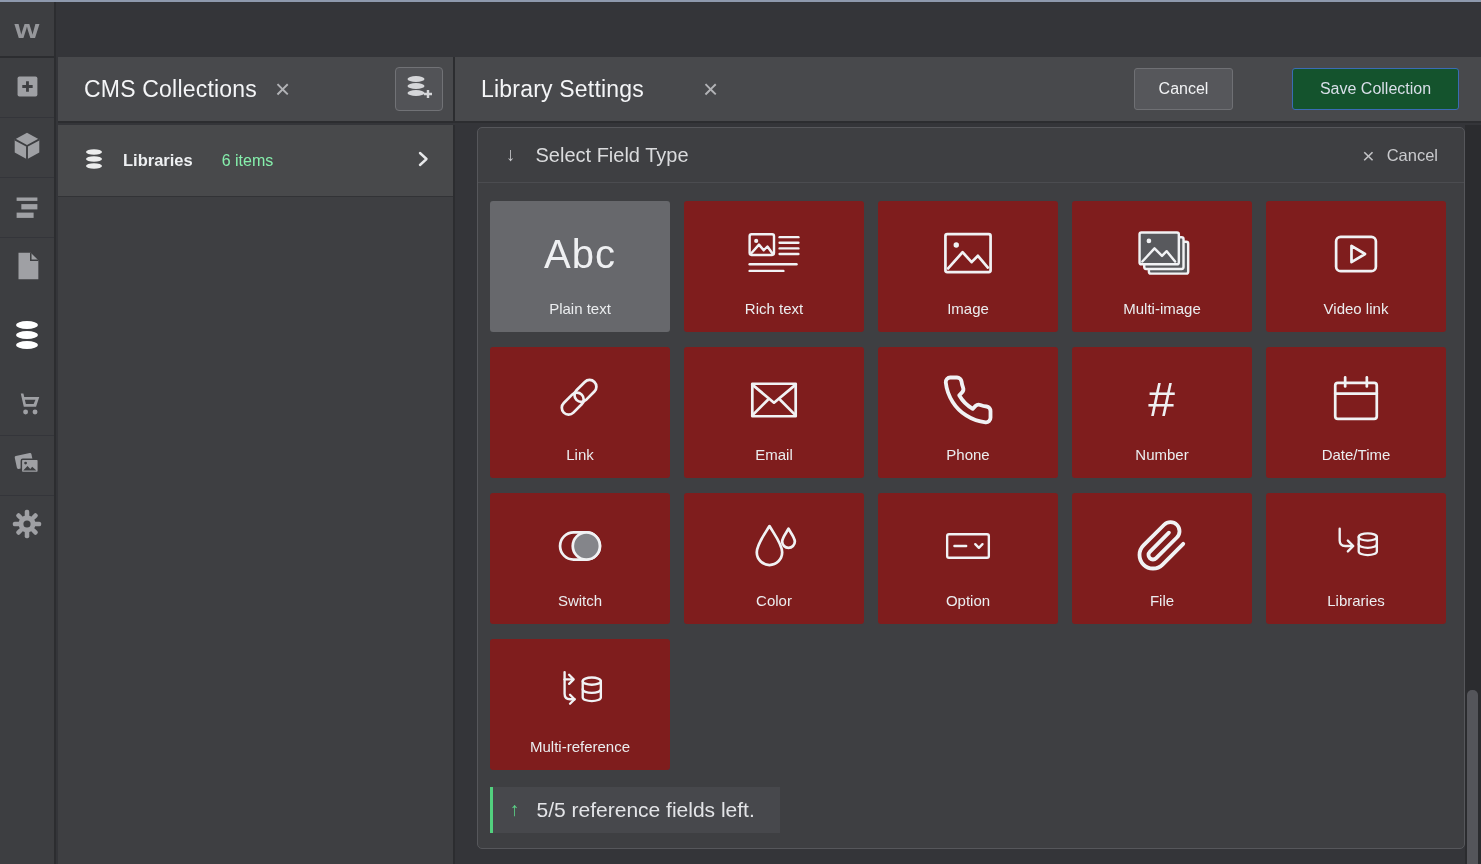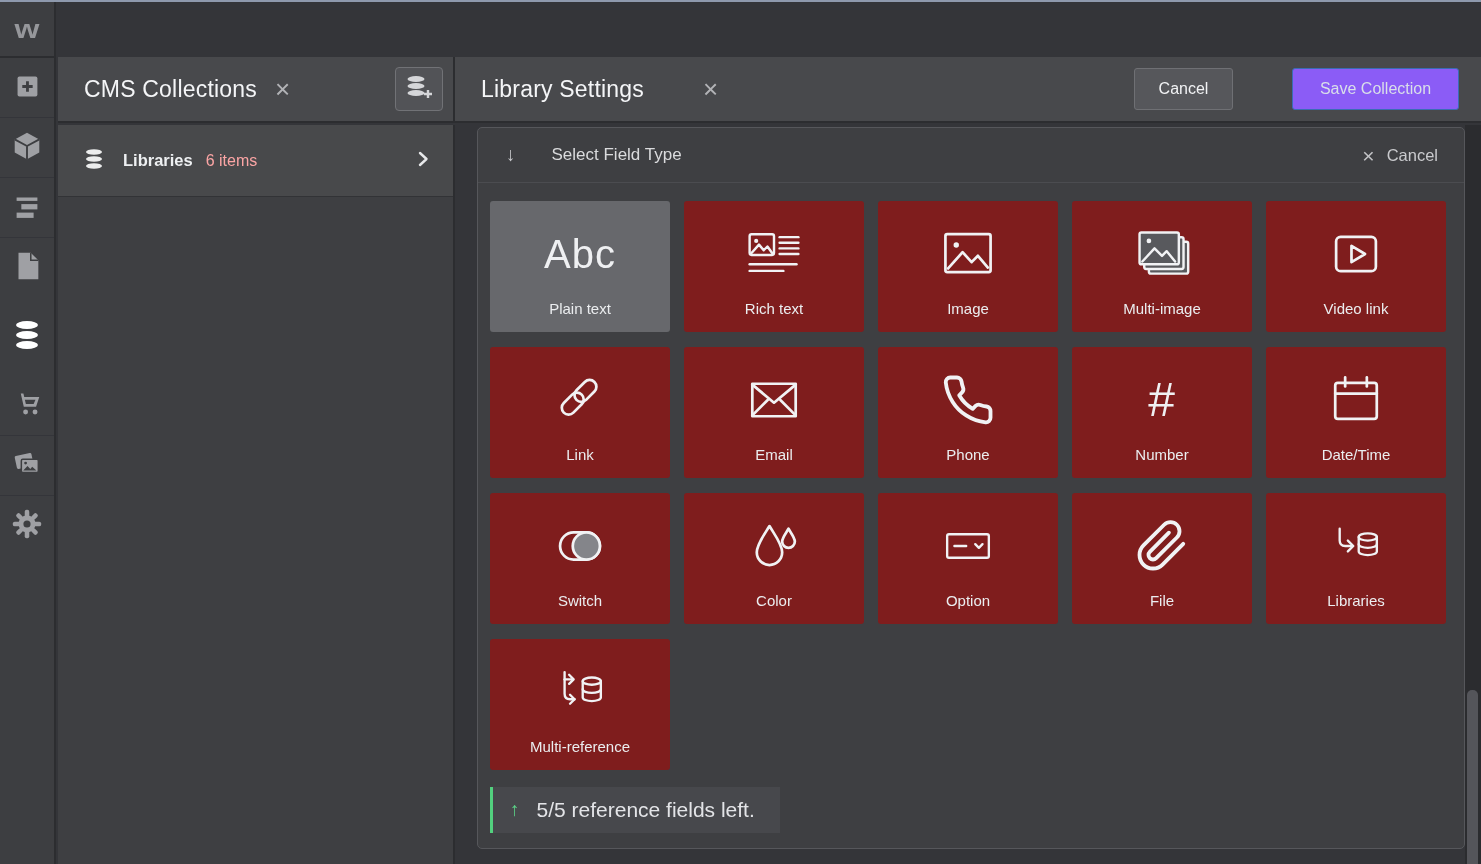--- a/index.html
+++ b/index.html
@@ -31,30 +31,30 @@
   .spacer { flex:1; }
   .add-collection-btn { width:48px; height:44px; background:#525357; border:1px solid #717276; border-radius:4px; display:flex; align-items:center; justify-content:center; cursor:pointer; }
   .btn { height:42px; display:flex; align-items:center; justify-content:center; font-size:16px; border-radius:3px; cursor:pointer; white-space:nowrap; }
   .btn-cancel { width:99px; background:#56575b; border:1px solid #6f7074; color:#f1f2f4; margin-right:18px; }
   .btn-save { width:167px; background:#3a6cb5; border:1px solid #3a6cb5; color:#d9dfe9; }
 
   
   .cms-panel { position:absolute; left:58px; top:125px; width:397px; bottom:0; background:#3e3f42; border-right:2px solid #2c2d30; z-index:10; }
   .libraries-row { height:72px; background:#48494b; border-bottom:1px solid #323336; display:flex; align-items:center; padding:0 22px 0 24px; cursor:pointer; }
   .lib-label { font-size:16.5px; font-weight:700; color:#eef0f2; margin-left:17px; }
-  .lib-count { font-size:16px; color:#fca5a5; margin-left:13px; }
+  .lib-count { font-size:16px; color:#86efac; margin-left:29px; }
 
   
   .settings-panel { position:absolute; left:457px; top:125px; right:0; bottom:0; background:#343539; }
   .scroll-track { position:absolute; top:0; right:0; width:16px; bottom:0; background:#2b2c2f; }
   .scroll-thumb { position:absolute; right:3px; width:11px; top:565px; height:176px; background:#54555a; border-radius:5px; cursor:pointer; }
   .scroll-thumb.bottom { height:299px; top:565px; }
   .modal { position:absolute; left:20px; top:2px; right:16px; bottom:15px; background:#3e3f42; border:1px solid #56575b; border-radius:5px; overflow:hidden; }
   .select-bar { height:55px; border-bottom:1px solid #4b4c50; display:flex; align-items:center; padding:0 26px 0 28px; }
-  .select-title { font-size:17px; color:#dadbdd; margin-left:36px; }
+  .select-title { font-size:20px; color:#dadbdd; margin-left:20px; }
   .arrow-down { font-size:19px; color:#c7c8cb; font-weight:bold; }
   .bar-close-x { font-size:21px; color:#c2c3c6; margin-right:12px; line-height:1; cursor:pointer; }
   .bar-cancel { font-size:16.5px; color:#c9cacd; cursor:pointer; }
 
   .tile-grid { padding:18px 0 0 12px; display:grid; grid-template-columns:repeat(5,180px); grid-auto-rows:131px; gap:15px 14px; }
   .tile { background:#7f1d1d; border-radius:3px; display:flex; flex-direction:column; align-items:center; cursor:pointer; }
   .tile.highlight { background:#67686c; }
   .tile-icon { flex:1; display:flex; align-items:center; justify-content:flex-start; padding-top:6px; }
   .tile-icon svg { display:block; }
   .glyph { color:#eff0f2; font-weight:300; line-height:1; letter-spacing:1px; }
@@ -174,21 +174,21 @@
             <path d="M24 17 v8 M20 21 h8" stroke="#d5d6d9" stroke-width="2.4" fill="none"></path>
           </svg>
       </span>
     </span>
   </div>
   <div class="lib-header">
     <span class="panel-title" style="margin-left:12px">Library Settings</span>
     <span class="close-x">×</span>
     <span class="spacer"></span>
     <button class="btn btn-cancel">Cancel</button>
-    <button class="btn btn-save" style="background: #8b5cf6;">Save Collection</button>
+    <button class="btn btn-save" style="background: #14532d;">Save Collection</button>
   </div>
 </div>
 
 <div class="cms-panel">
   <div class="libraries-row">
     <span>
       <svg width="24" height="24" viewBox="0 0 24 24" fill="#eceded">
           <ellipse cx="12" cy="5" rx="8" ry="2.8"></ellipse>
           <ellipse cx="12" cy="12" rx="8" ry="2.8"></ellipse>
           <ellipse cx="12" cy="19" rx="8" ry="2.8"></ellipse>

